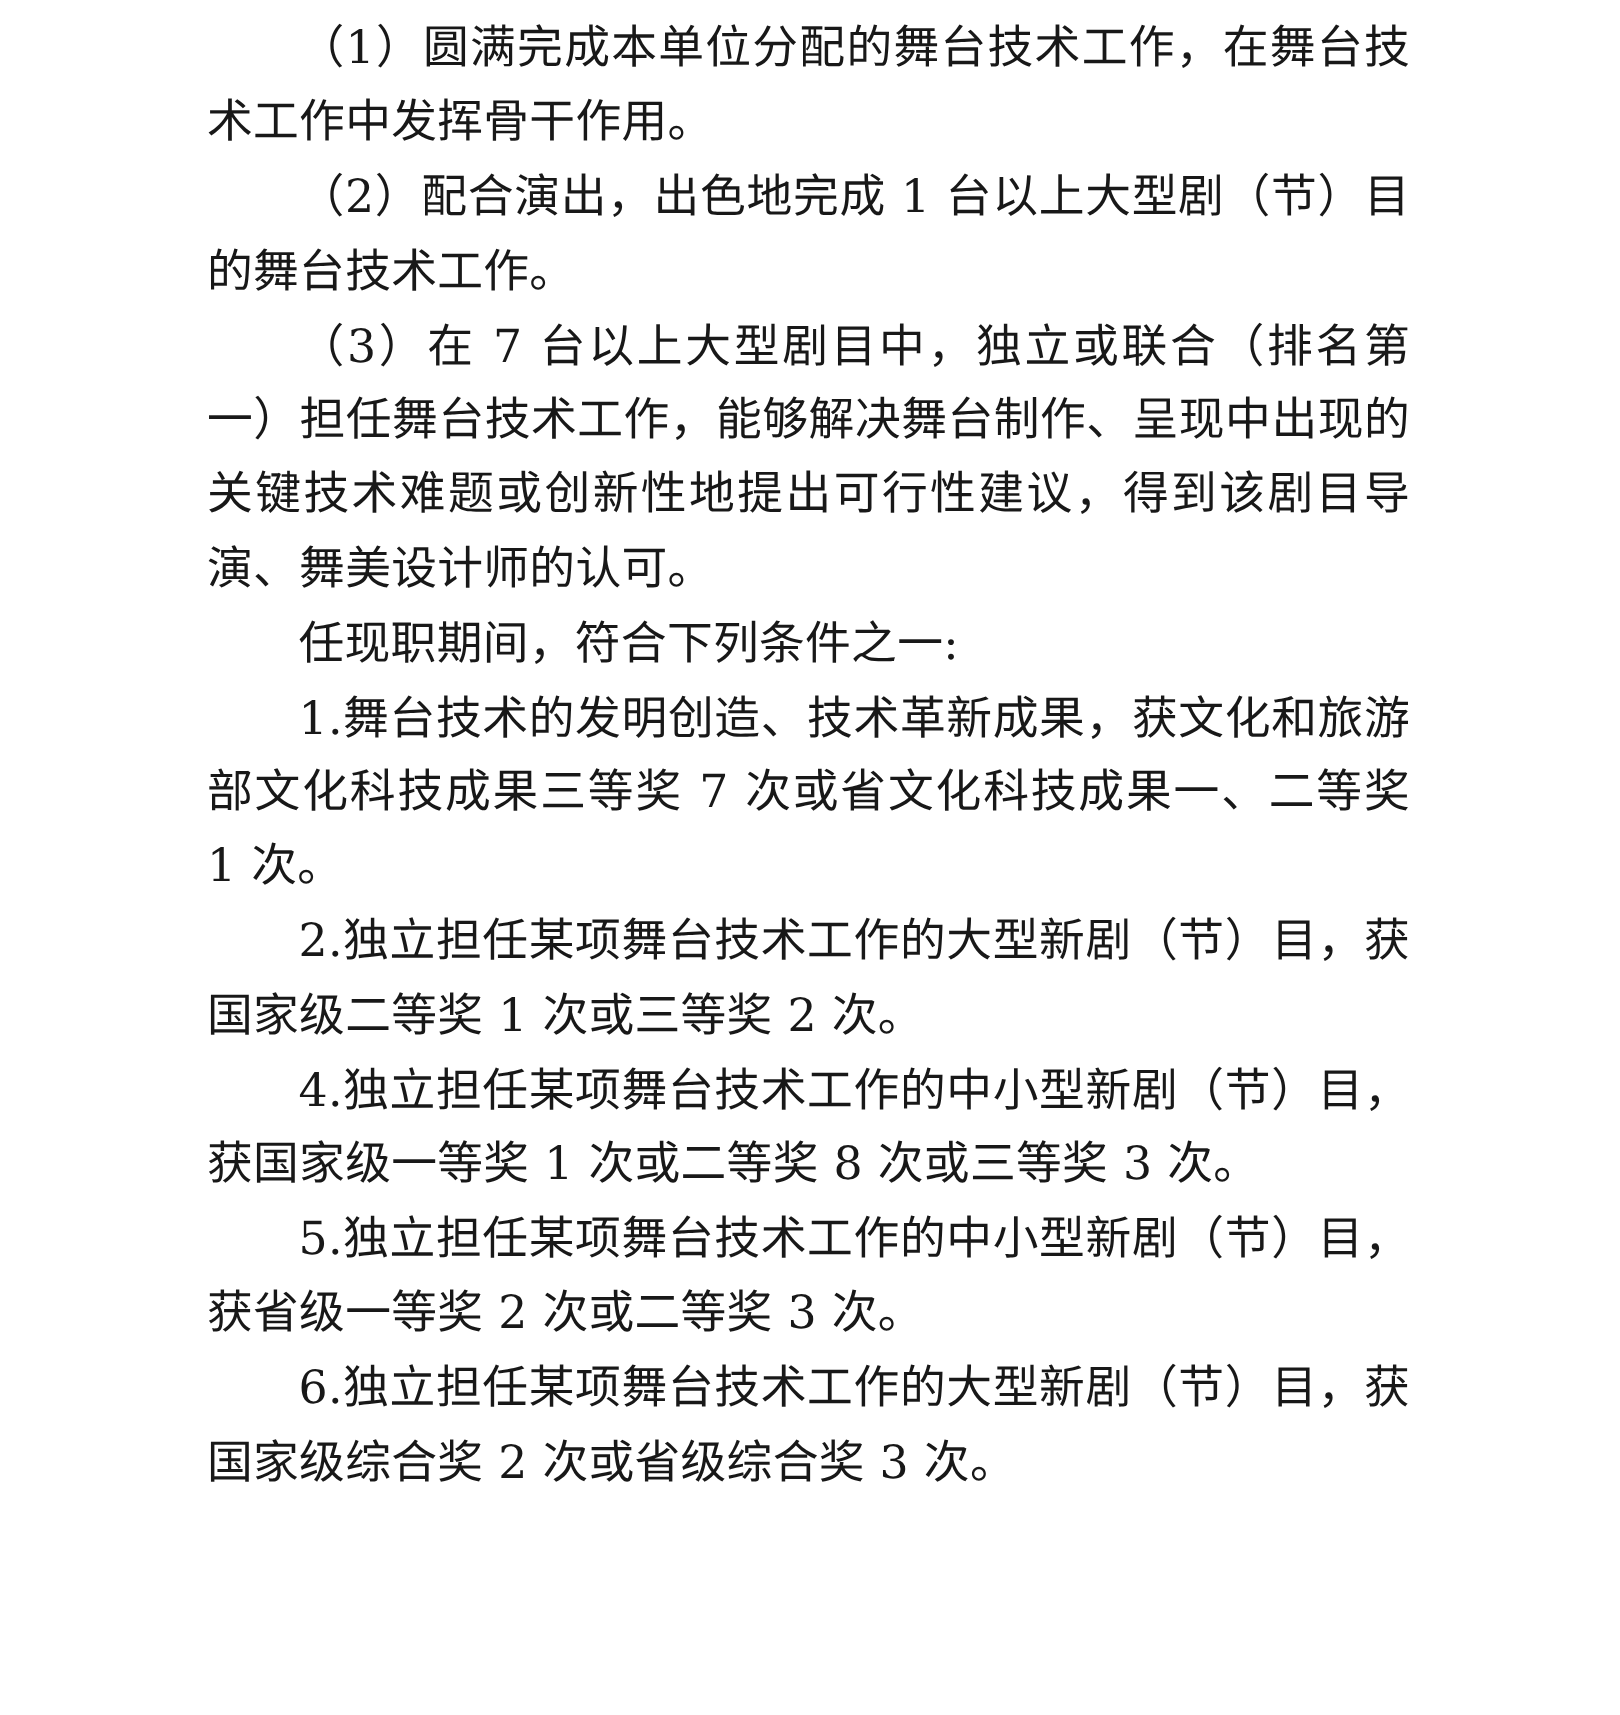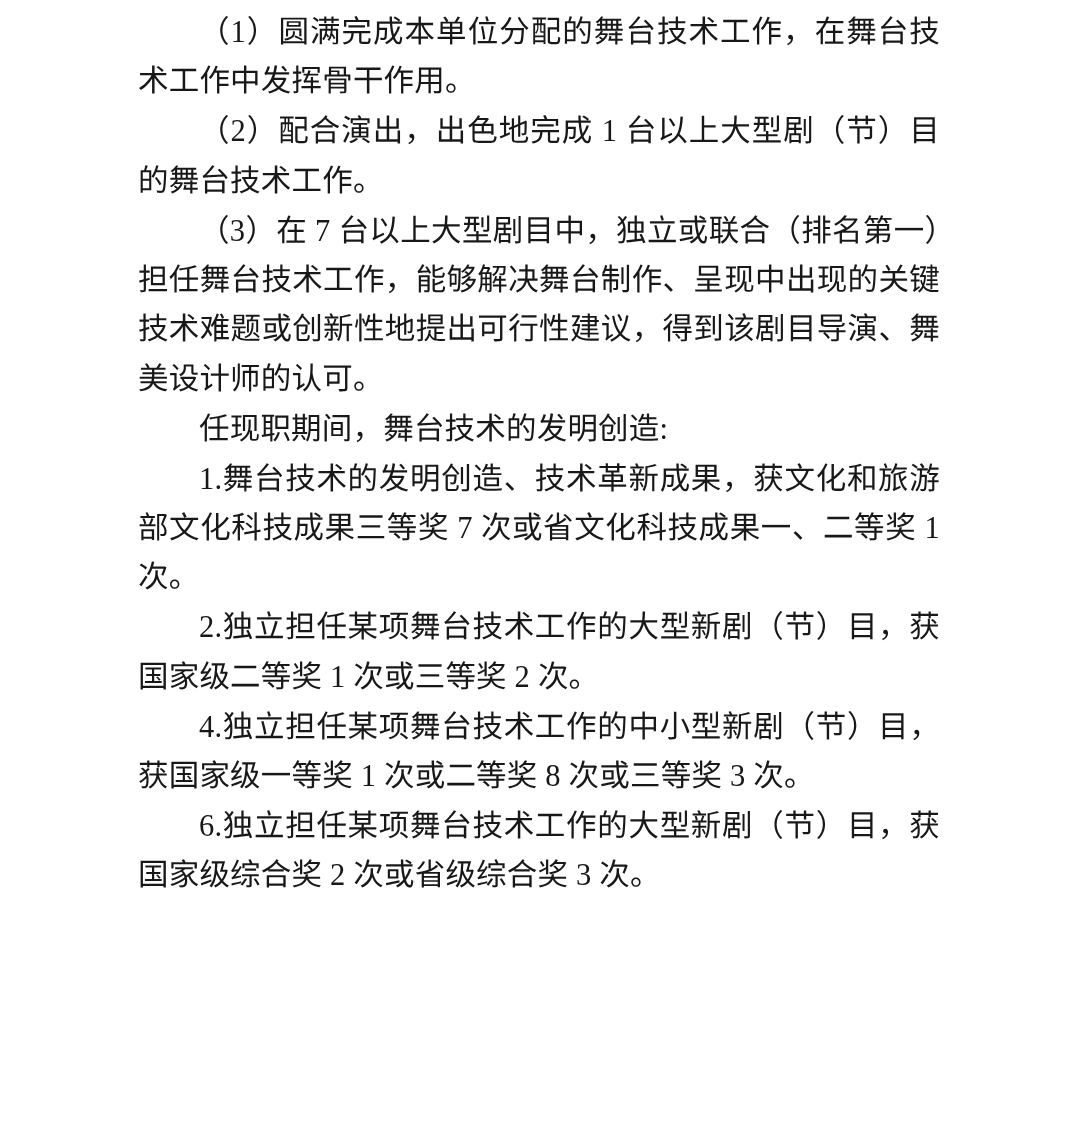--- a/index.html
+++ b/index.html
@@ -28,21 +28,20 @@
     line-height: 1.62;
     text-align: justify;
     text-justify: inter-ideograph;
     letter-spacing: 0.2px;
     color: #181818;
   }
   p.para {
     margin: 0 0 0.5px 0;
     text-indent: 2em;
     white-space: normal;
-    font-family: Liberation Serif, serif;
   }
   p.para.heading {
     font-weight: 700;
     letter-spacing: 0.5px;
   }
   p.para:last-child {
     margin-bottom: 0;
   }
 </style>
 </head>
@@ -51,26 +50,27 @@
 <div class="page">
   <div class="doc-body">
 
     <p class="para">（1）圆满完成本单位分配的舞台技术工作，在舞台技术工作中发挥骨干作用。</p>
 
     <p class="para">（2）配合演出，出色地完成 1 台以上大型剧（节）目的舞台技术工作。</p>
 
     <p class="para">（3）在 7 台以上大型剧目中，独立或联合（排名第一）担任舞台技术工作，能够解决舞台制作、呈现中出现的关键技术难题或创新性地提出可行性建议，得到该剧目导演、舞美设计师的认可。</p>
 
 
-    <p class="para">任现职期间，舞台技术的发明创造:</p>
+    <p class="para">任现职期间，符合下列条件之一:</p>
 
     <p class="para">1.舞台技术的发明创造、技术革新成果，获文化和旅游部文化科技成果三等奖 7 次或省文化科技成果一、二等奖 1 次。</p>
 
     <p class="para">2.独立担任某项舞台技术工作的大型新剧（节）目，获国家级二等奖 1 次或三等奖 2 次。</p>
 
 
     <p class="para">4.独立担任某项舞台技术工作的中小型新剧（节）目，获国家级一等奖 1 次或二等奖 8 次或三等奖 3 次。</p>
 
+    <p class="para">5.独立担任某项舞台技术工作的中小型新剧（节）目，获省级一等奖 2 次或二等奖 3 次。</p>
 
     <p class="para">6.独立担任某项舞台技术工作的大型新剧（节）目，获国家级综合奖 2 次或省级综合奖 3 次。</p>
 
   </div>
 </div>
 
 </body></html>

